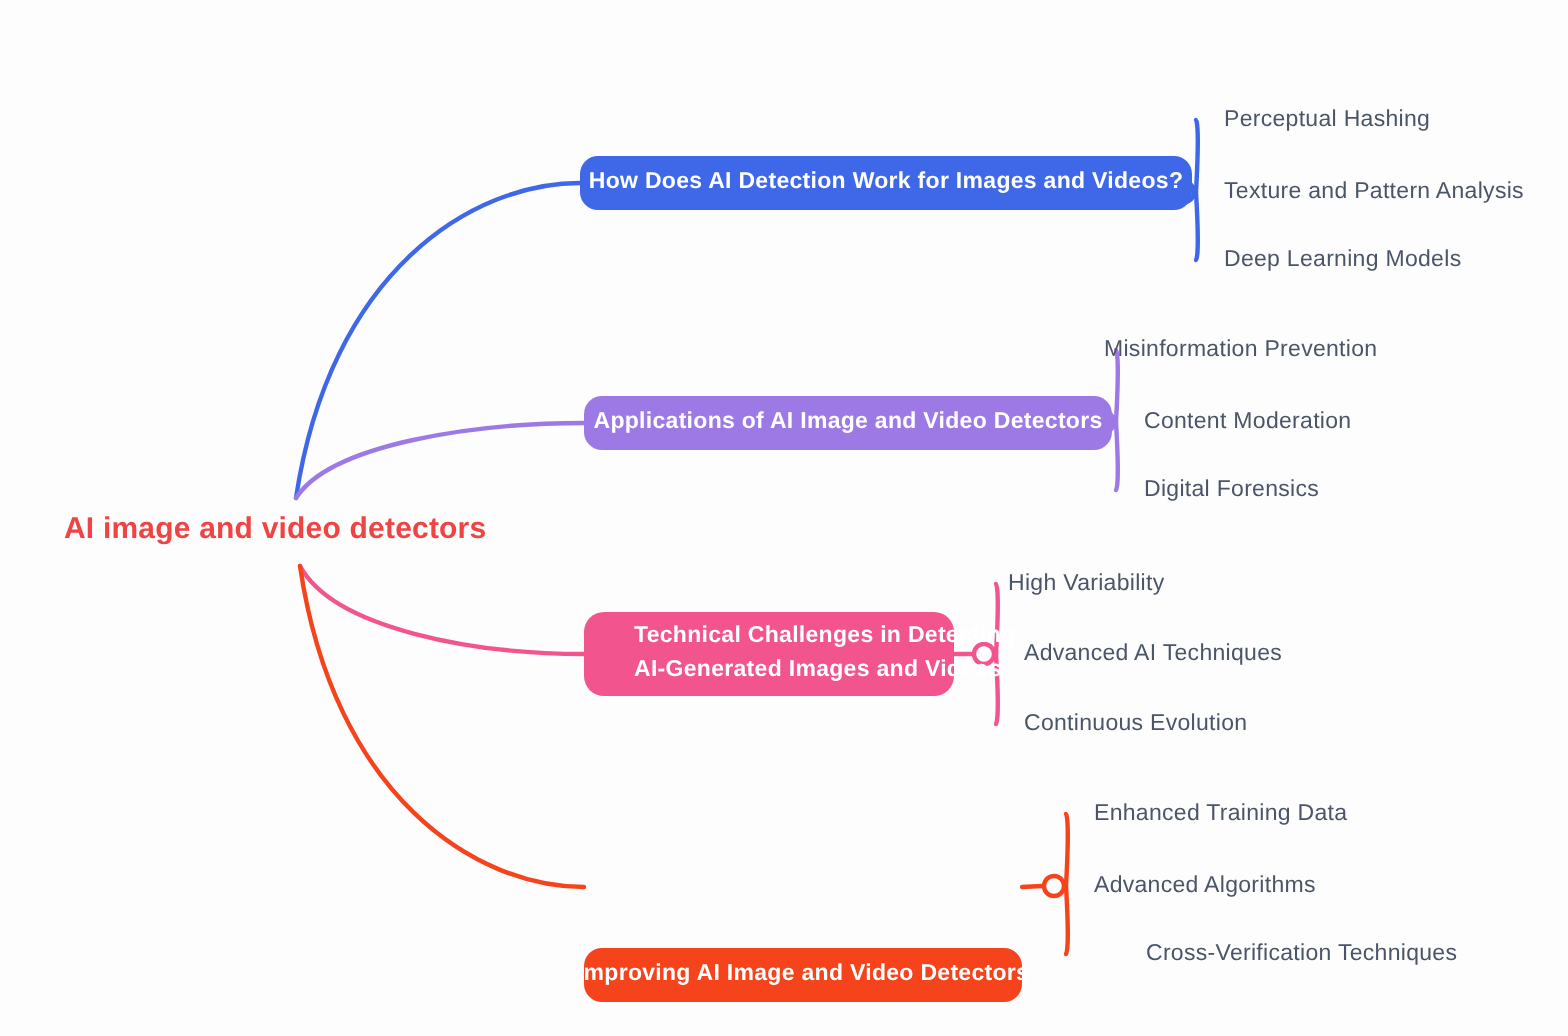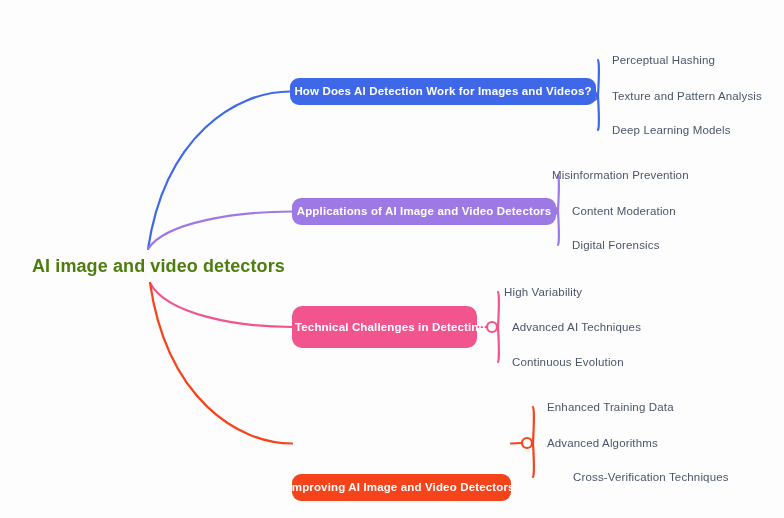--- a/index.html
+++ b/index.html
@@ -21,23 +21,23 @@
     position: absolute;
     left: 0;
     top: 0;
     width: 784px;
     height: 518px;
   }
   .root-label {
     position: absolute;
     left: 32px;
     top: 256px;
-    font-size: 18px;
+    font-size: 15px;
     font-weight: 700;
-    color: #4d7c0f;
+    color: #ef4444;
     letter-spacing: 0.1px;
     white-space: nowrap;
   }
   .node {
     position: absolute;
     border-radius: 9px;
     color: #ffffff;
     font-size: 11.5px;
     font-weight: 600;
     letter-spacing: 0.15px;
@@ -47,21 +47,21 @@
     text-align: center;
     box-sizing: border-box;
     padding: 0 12px;
     line-height: 1.45;
     cursor: pointer;
   }
   .node.two-line {
     border-radius: 10px;
     text-align: left;
     justify-content: flex-start;
-    padding: 0 3px;
+    padding: 0 25px;
   }
   .node .ln {
     display: block;
     white-space: nowrap;
   }
   .leaf {
     position: absolute;
     font-size: 11.5px;
     color: #4a5568;
     letter-spacing: 0.15px;
@@ -115,20 +115,21 @@
       <div class="leaf" style="left: 572px; top: 239px;">Digital Forensics</div>
       <div class="node" style="left: 292px; top: 198px; width: 264px; height: 27px; background: rgb(157, 121, 230);">
         <span class="ln">Applications of AI Image and Video Detectors</span>
       </div>
       <div class="leaf" style="left: 504px; top: 286px;">High Variability</div>
       <div class="leaf" style="left: 512px; top: 321px; text-align: center;">Advanced AI Techniques</div>
       <div class="leaf" style="left: 512px; top: 356px;">Continuous Evolution</div>
       <div class="node two-line" style="left: 292px; top: 306px; width: 185px; height: 42px; background: rgb(242, 84, 141);">
         <div>
           <span class="ln">Technical Challenges in Detecting</span>
+          <span class="ln">AI-Generated Images and Videos</span>
         </div>
       </div>
       <div class="leaf" style="left: 547px; top: 401px;">Enhanced Training Data</div>
       <div class="leaf" style="left: 547px; top: 437px;">Advanced Algorithms</div>
       <div class="leaf" style="left: 573px; top: 471px;">Cross-Verification Techniques</div>
       <div class="node" style="left: 292px; top: 430px; width: 219px; height: 27px; background: rgb(245, 67, 28); margin-top: 44px;">
         <span class="ln">Improving AI Image and Video Detectors</span>
       </div>
     </div>
 

